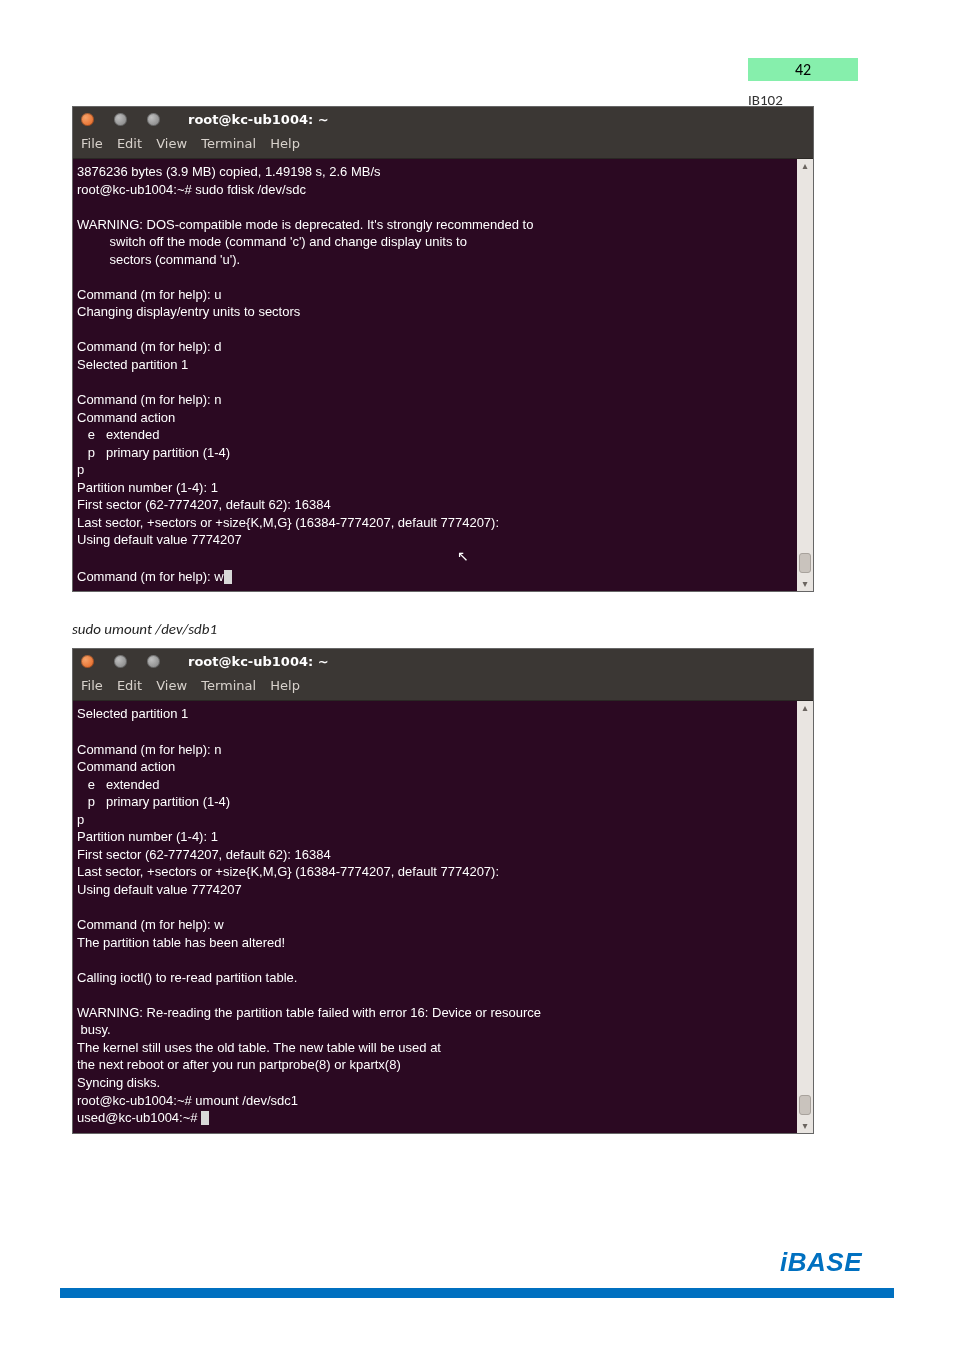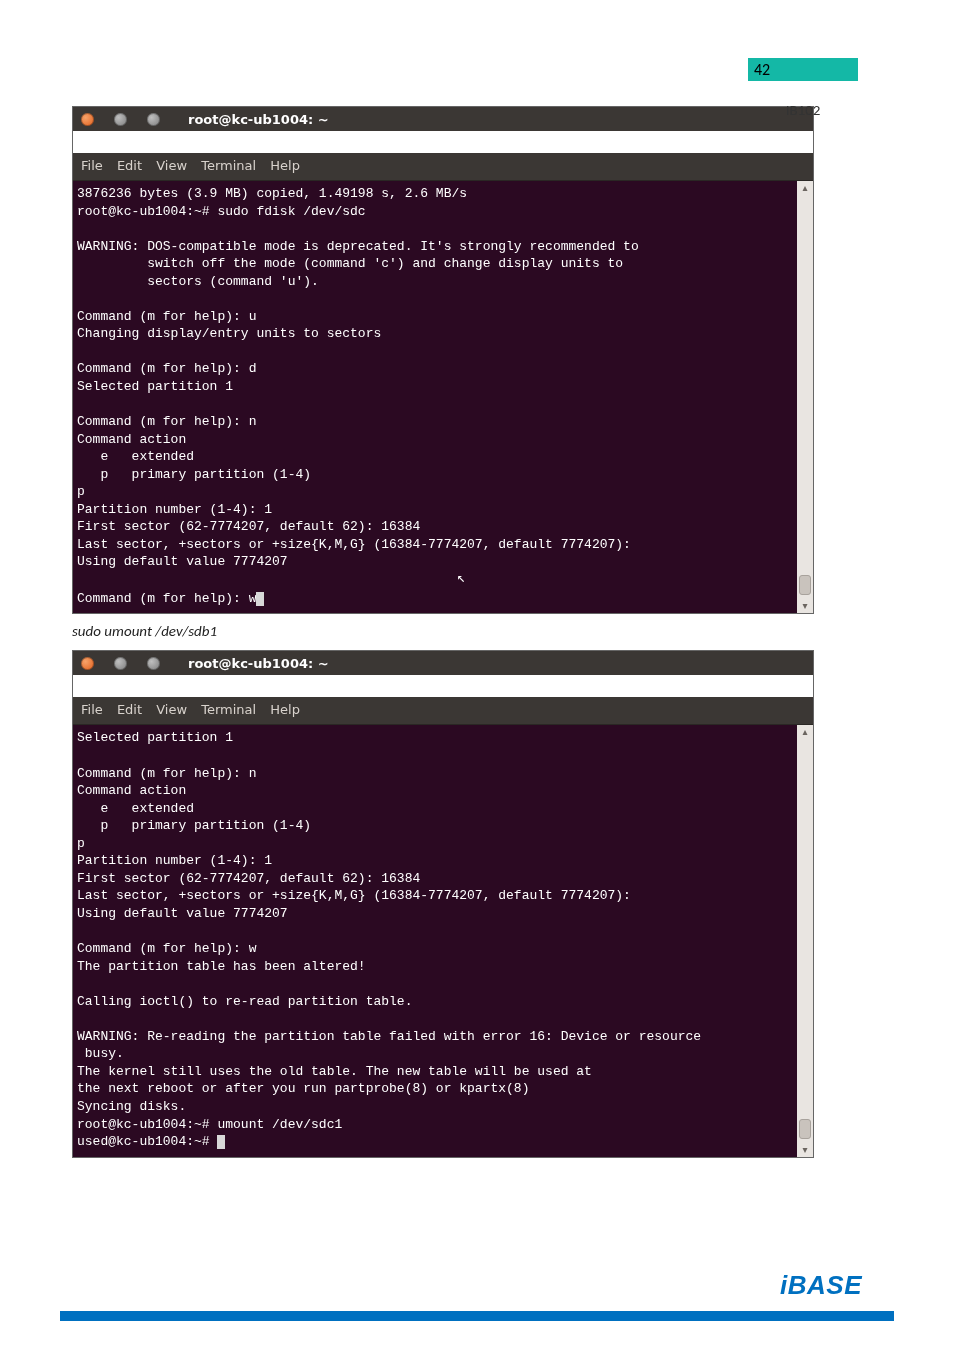--- a/index.html
+++ b/index.html
@@ -16,32 +16,32 @@
     box-sizing: border-box;
     padding: 60px 60px 40px 60px;
   }
   .header-area {
     position: absolute;
     top: 58px;
     right: 96px;
     width: 110px;
   }
   .page-num-badge {
-    background: #14b8a6;
+    background: #86efac;
     color: #000;
     font-size: 16px;
-    text-align: left;
+    text-align: center;
     padding: 2px 6px;
     font-weight: 400;
   }
   .model {
     font-size: 15px;
     color: #333;
-    text-align: center;
-    margin-top: 20px;
+    text-align: left;
+    margin-top: 10px;
   }
 
   .term-frame {
     border: 1px solid #666;
     margin-top: 46px;
     width: 740px;
     margin-left: 12px;
   }
   .titlebar {
     background: #3b3734;
@@ -66,31 +66,30 @@
     font-weight: bold;
     margin-left: 8px;
   }
   .menubar {
     background: #3b3734;
     color: #d8d2cc;
     font-family: "DejaVu Sans", Arial, sans-serif;
     font-size: 13px;
     padding: 5px 8px 7px 8px;
     border-bottom: 1px solid #2a2724;
-    margin-top: 22px;
   }
   .menubar span { margin-right: 10px; cursor: default; }
   .term-body-wrap {
     display: flex;
     background: #2b0922;
   }
   .term-body {
     flex: 1;
     color: #fff;
-    font-family: Liberation Mono, monospace;
+    font-family: Liberation Sans, sans-serif;
     font-size: 13px;
     line-height: 1.35;
     padding: 4px 4px 6px 4px;
     white-space: pre;
   }
   .scrollbar {
     width: 16px;
     background: #e9e5e1;
     position: relative;
   }
@@ -120,26 +119,26 @@
   .pointer-ico {
     display:inline-block;
     color:#fff;
     font-size:14px;
     transform: translateY(-2px);
   }
   .caption {
     font-style: italic;
     font-size: 15px;
     color: #222;
-    margin: 8px 0 10px 12px;
+    margin: 28px 0 10px 12px;
   }
 
   .footer {
     position: absolute;
-    bottom: 29px;
+    bottom: 52px;
     left: 60px; right: 60px;
   }
   .footer-rule {
     height: 10px;
     background: #0070c0;
     width: 100%;
   }
   .footer-logo {
     position: absolute;
     right: 32px;

